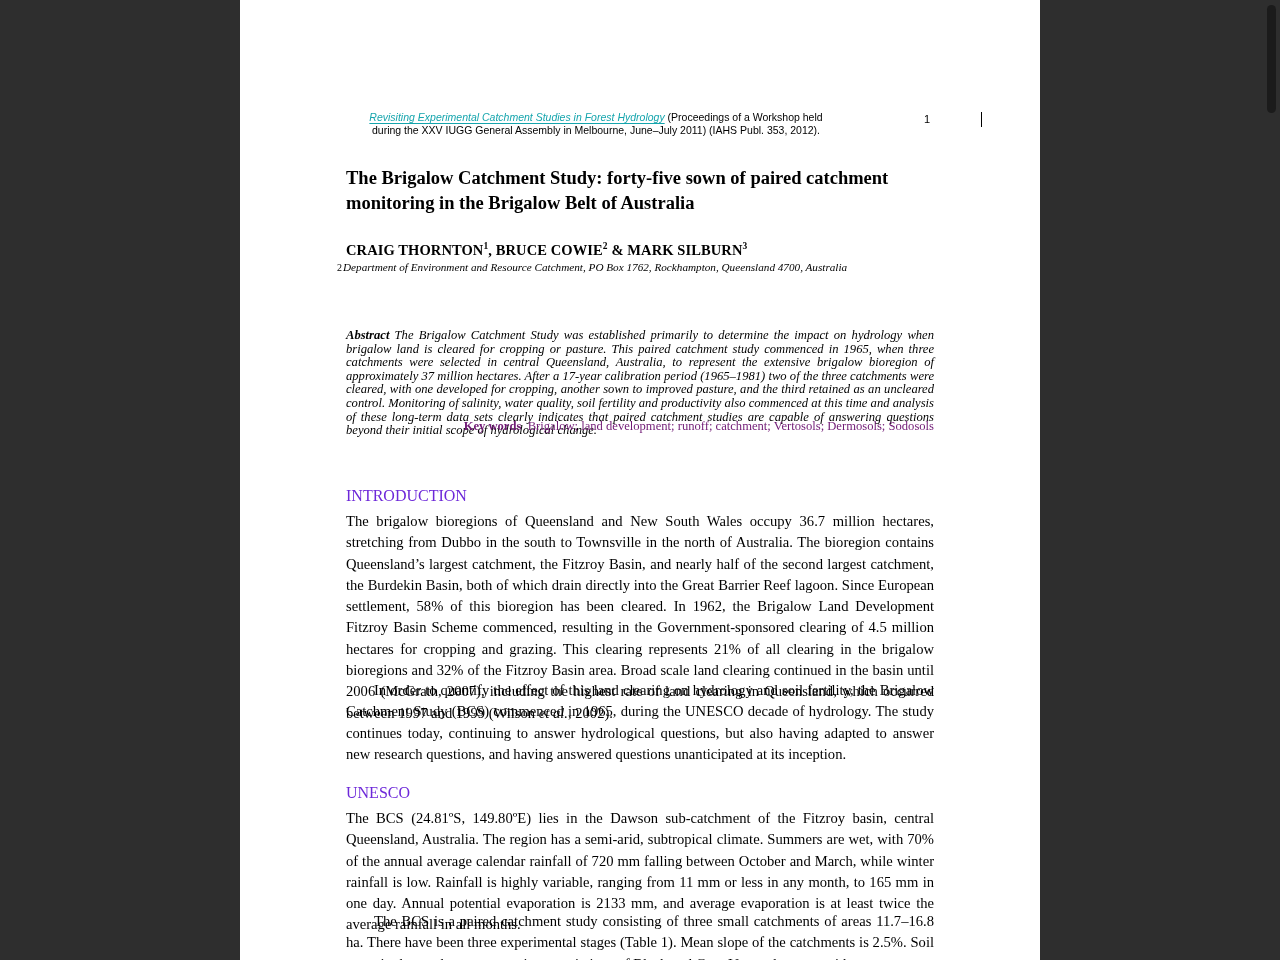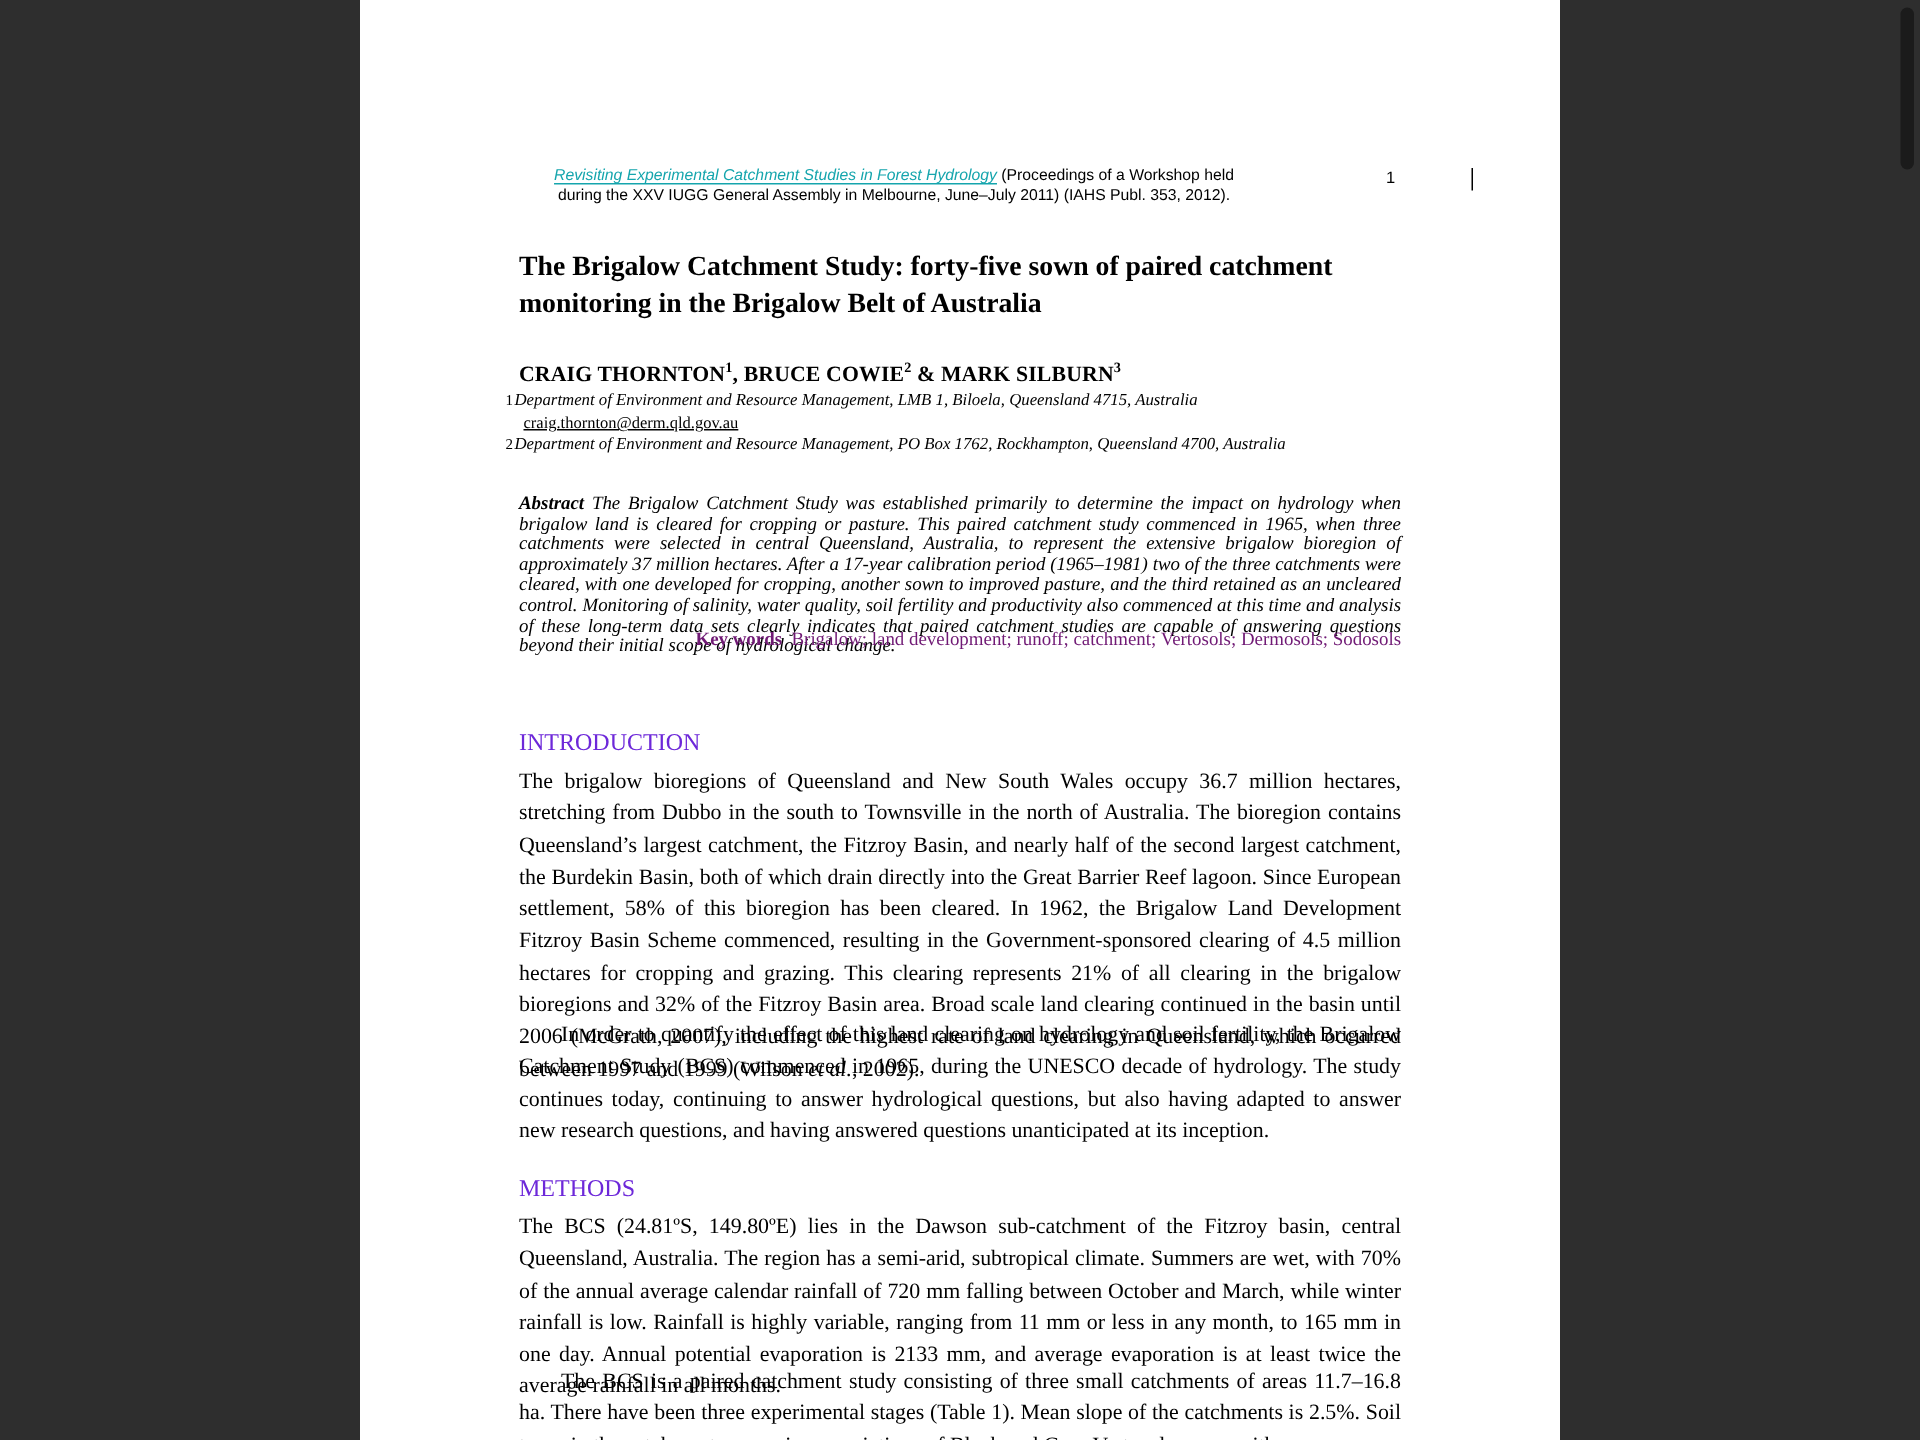--- a/index.html
+++ b/index.html
@@ -201,33 +201,32 @@
         <div class="hdr-line">during the XXV IUGG General Assembly in Melbourne, June–July 2011) (IAHS Publ. 353, 2012).</div>
         <div class="hdr-pageno">1</div>
         <div class="hdr-caret"></div>
       </div>
 
       <h1 class="title">The Brigalow Catchment Study: forty-five sown of paired catchment monitoring in the Brigalow Belt of Australia</h1>
 
       <div class="authors"><span>CRAIG THORNTON</span><sup>1</sup><span>, </span><span>BRUCE COWIE</span><sup>2</sup><span> &amp; </span><span>MARK SILBURN</span><sup>3</sup></div>
 
       <div class="affils">
-        <div class="affil-row"><span class="affil-num">1</span><span class="affil-txt">Department of Environment and Resource Management, LMB 1, Biloela, Queensland 4715, Australia</span><span class="affil-email">craig.thornton@derm.qld.gov.au</span></div>
-        <div class="affil-row"><span class="affil-num">2</span><span class="affil-txt">Department of Environment and Resource Management, PO Box 1762, Rockhampton, Queensland 4700, Australia</span></div>
+        <div class="affil-row"><span class="affil-num">2</span><span class="affil-txt">Department of Environment and Resource Catchment, PO Box 1762, Rockhampton, Queensland 4700, Australia</span></div>
       </div>
 
       <div class="abstract"><b>Abstract</b><span> The Brigalow Catchment Study was established primarily to determine the impact on hydrology when brigalow land is cleared for cropping or pasture. This paired catchment study commenced in 1965, when three catchments were selected in central Queensland, Australia, to represent the extensive brigalow bioregion of approximately 37 million hectares. After a 17-year calibration period (1965–1981) two of the three catchments were cleared, with one developed for cropping, another sown to improved pasture, and the third retained as an uncleared control. Monitoring of salinity, water quality, soil fertility and productivity also commenced at this time and analysis of these long-term data sets clearly indicates that paired catchment studies are capable of answering questions beyond their initial scope of hydrological change.</span></div>
 
       <div class="keywords"><b>Key words</b><span>&nbsp; Brigalow; land development; runoff; catchment; Vertosols; Dermosols; Sodosols</span></div>
 
       <h2 class="sec intro">INTRODUCTION</h2>
       <div class="para p-intro1"><span>The brigalow bioregions of Queensland and New South Wales occupy 36.7 million hectares, stretching from Dubbo in the south to Townsville in the north of Australia. The bioregion contains Queensland’s largest catchment, the Fitzroy Basin, and nearly half of the second largest catchment, the Burdekin Basin, both of which drain directly into the Great Barrier Reef lagoon. Since European settlement, 58% of this bioregion has been cleared. In 1962, the Brigalow Land Development Fitzroy Basin Scheme commenced, resulting in the Government-sponsored clearing of 4.5 million hectares for cropping and grazing. This clearing represents 21% of all clearing in the brigalow bioregions and 32% of the Fitzroy Basin area. Broad scale land clearing continued in the basin until 2006 (McGrath, 2007), including the highest rate of land clearing in Queensland, which occurred between 1997 and 1999 (Wilson </span><i>et al.</i><span>, 2002).</span></div>
       <div class="para indent p-intro2">In order to quantify the effect of this land clearing on hydrology and soil fertility, the Brigalow Catchment Study (BCS) commenced in 1965, during the UNESCO decade of hydrology. The study continues today, continuing to answer hydrological questions, but also having adapted to answer new research questions, and having answered questions unanticipated at its inception.</div>
 
-      <h2 class="sec methods">METHODS</h2>
+      <h2 class="sec methods">UNESCO</h2>
       <div class="para p-meth1">The BCS (24.81ºS, 149.80ºE) lies in the Dawson sub-catchment of the Fitzroy basin, central Queensland, Australia. The region has a semi-arid, subtropical climate. Summers are wet, with 70% of the annual average calendar rainfall of 720 mm falling between October and March, while winter rainfall is low. Rainfall is highly variable, ranging from 11 mm or less in any month, to 165 mm in one day. Annual potential evaporation is 2133 mm, and average evaporation is at least twice the average rainfall in all months.</div>
       <div class="para indent p-meth2">The BCS is a paired catchment study consisting of three small catchments of areas 11.7–16.8 ha. There have been three experimental stages (Table 1). Mean slope of the catchments is 2.5%. Soil types in the catchments comprise associations of Black and Grey Vertosols, some with</div>
 
     </div>
   </div>
 
   <div class="scrollbar-track">
     <div class="scrollbar-thumb"></div>
   </div>
 

